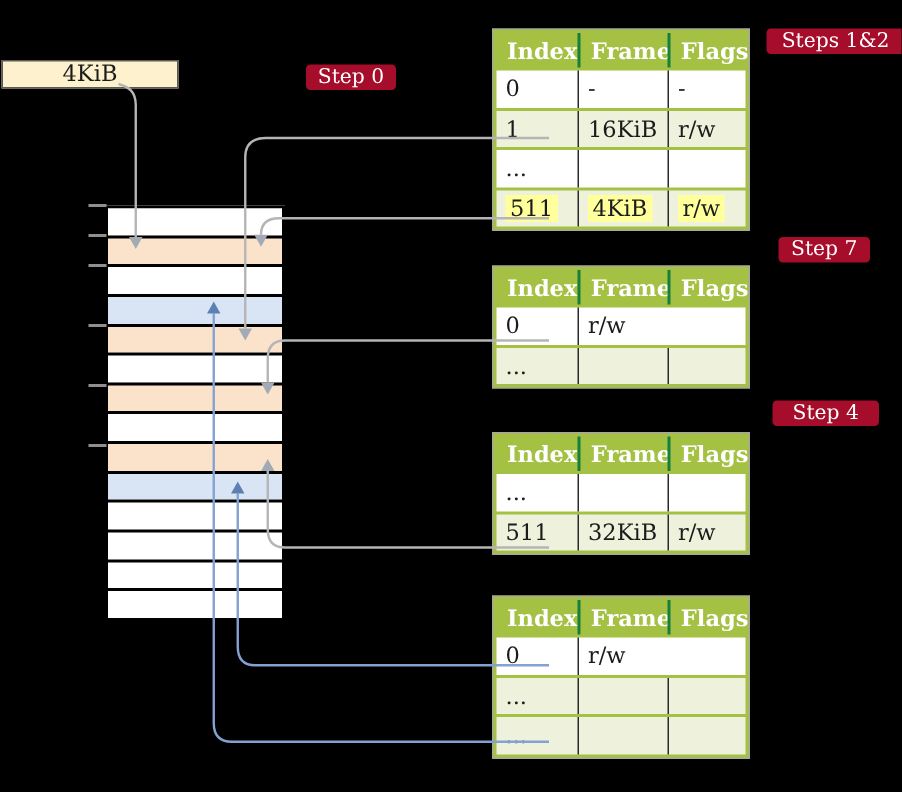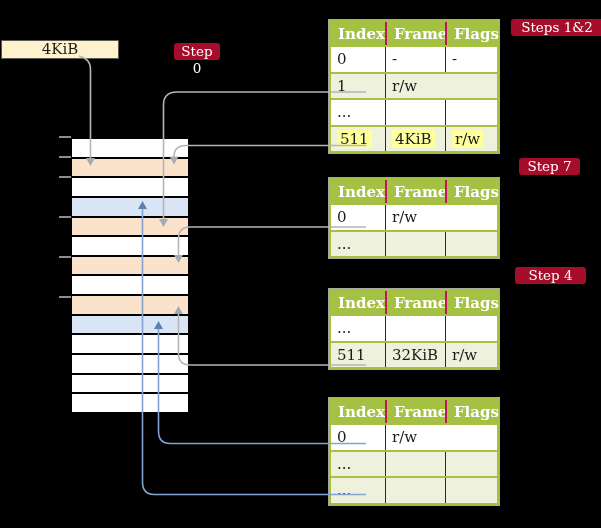--- a/index.html
+++ b/index.html
@@ -9,21 +9,21 @@
 
   
   .size-box{position:absolute;left:1px;top:40px;width:118px;height:19px;
     background:#fdf2cd;border:1px solid #5a5a52;box-sizing:border-box;
     color:#1b1b1b;font-size:15px;text-align:center;line-height:17px;}
 
   
   .badge{position:absolute;background:#a60d2b;color:#fff;font-size:13.5px;
     height:17px;line-height:17px;text-align:center;border-radius:3px;
     padding:0 4px;box-sizing:border-box;}
-  #badge-step0{left:174px;top:43px;width:46px;}
+  #badge-step0{left:204px;top:43px;width:60px;}
   #badge-steps12{left:511px;top:19px;width:92px;border-top-right-radius:0;border-bottom-right-radius:0;}
   #badge-step3{left:519px;top:158px;width:61px;}
   #badge-step4{left:515px;top:267px;width:71px;}
 
   
   #memcol{position:absolute;left:70px;top:137px;width:120px;height:277px;
     border:2px solid #000;box-sizing:border-box;display:flex;flex-direction:column;
     background:#fff;}
   .mrow{flex:1;}
   .mrow + .mrow{border-top:2px solid #000;}
@@ -33,21 +33,21 @@
 
   
   .tick{position:absolute;left:59px;width:12px;height:2px;background:#8f8f8f;}
 
   
   .ptable{position:absolute;left:328px;width:172px;background:#a4c144;
     border:1px solid #a8a89a;padding:2px;box-sizing:border-box;}
   .hrow{display:flex;height:23px;align-items:center;}
   .hcell{color:#fff;font-weight:bold;font-size:15px;padding-left:7px;
     box-sizing:border-box;height:100%;display:flex;align-items:center;}
-  .hcell + .hcell{border-left:2px solid #be185d;}
+  .hcell + .hcell{border-left:2px solid #15803d;}
   .brow{display:flex;height:24.5px;margin-top:2px;background:#fff;}
   .brow.tint{background:#eef2dd;}
   .bcell{font-size:15px;padding-left:6px;box-sizing:border-box;height:100%;
     display:flex;align-items:center;color:#1b1b1b;}
   .bcell + .bcell{border-left:1px solid #2a2a2a;}
   .c0{width:54px;}
   .c1{width:60px;}
   .c2{flex:1;}
   .mark{background:#ffff9c;padding:0 3px;}
 
@@ -106,20 +106,21 @@
         <div class="hcell c1">Frame</div>
         <div class="hcell c2">Flags</div>
       </div>
       <div class="brow">
         <div class="bcell c0">0</div>
         <div class="bcell c1">-</div>
         <div class="bcell c2">-</div>
       </div>
       <div class="brow tint">
         <div class="bcell c0">1</div>
+        <div class="bcell c1">16KiB</div>
         <div class="bcell c2">r/w</div>
       </div>
       <div class="brow">
         <div class="bcell c0">...</div>
         <div class="bcell c1"></div>
         <div class="bcell c2"></div>
       </div>
       <div class="brow tint">
         <div class="bcell c0">
           <span class="mark">511</span>

